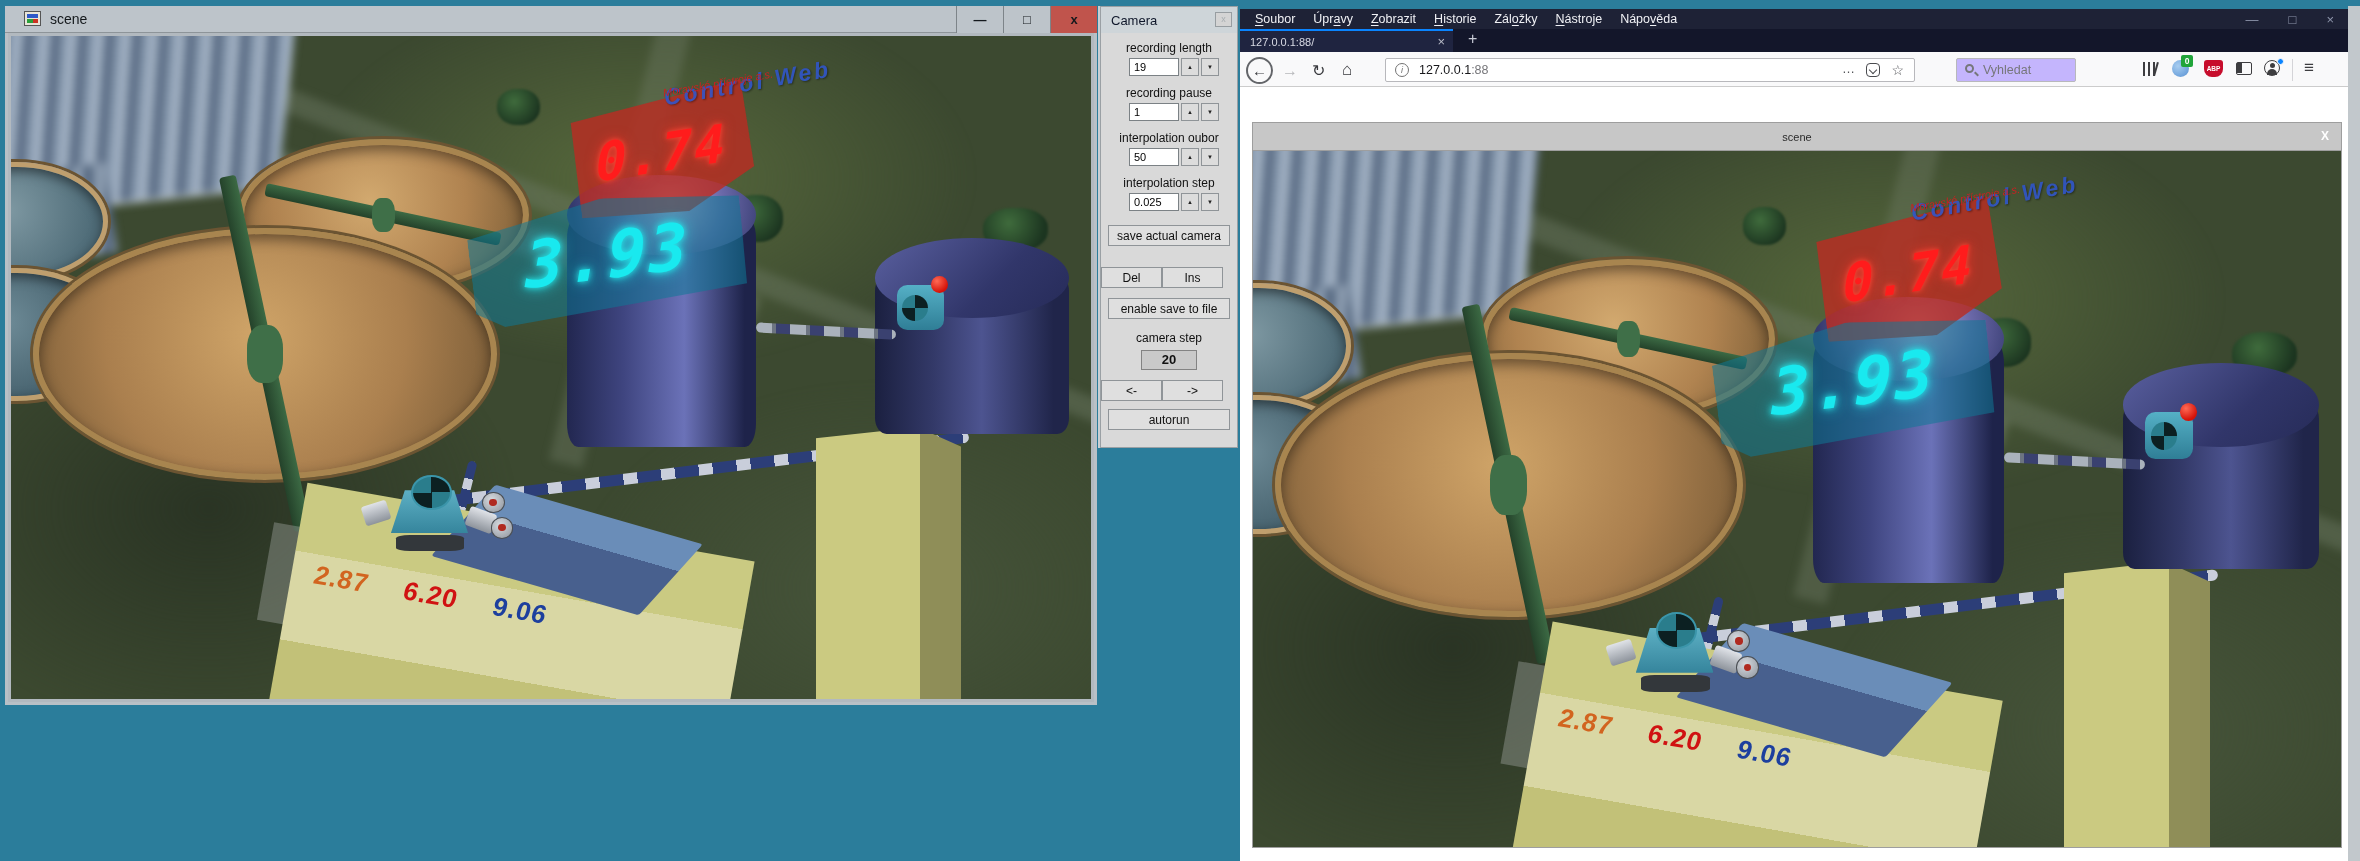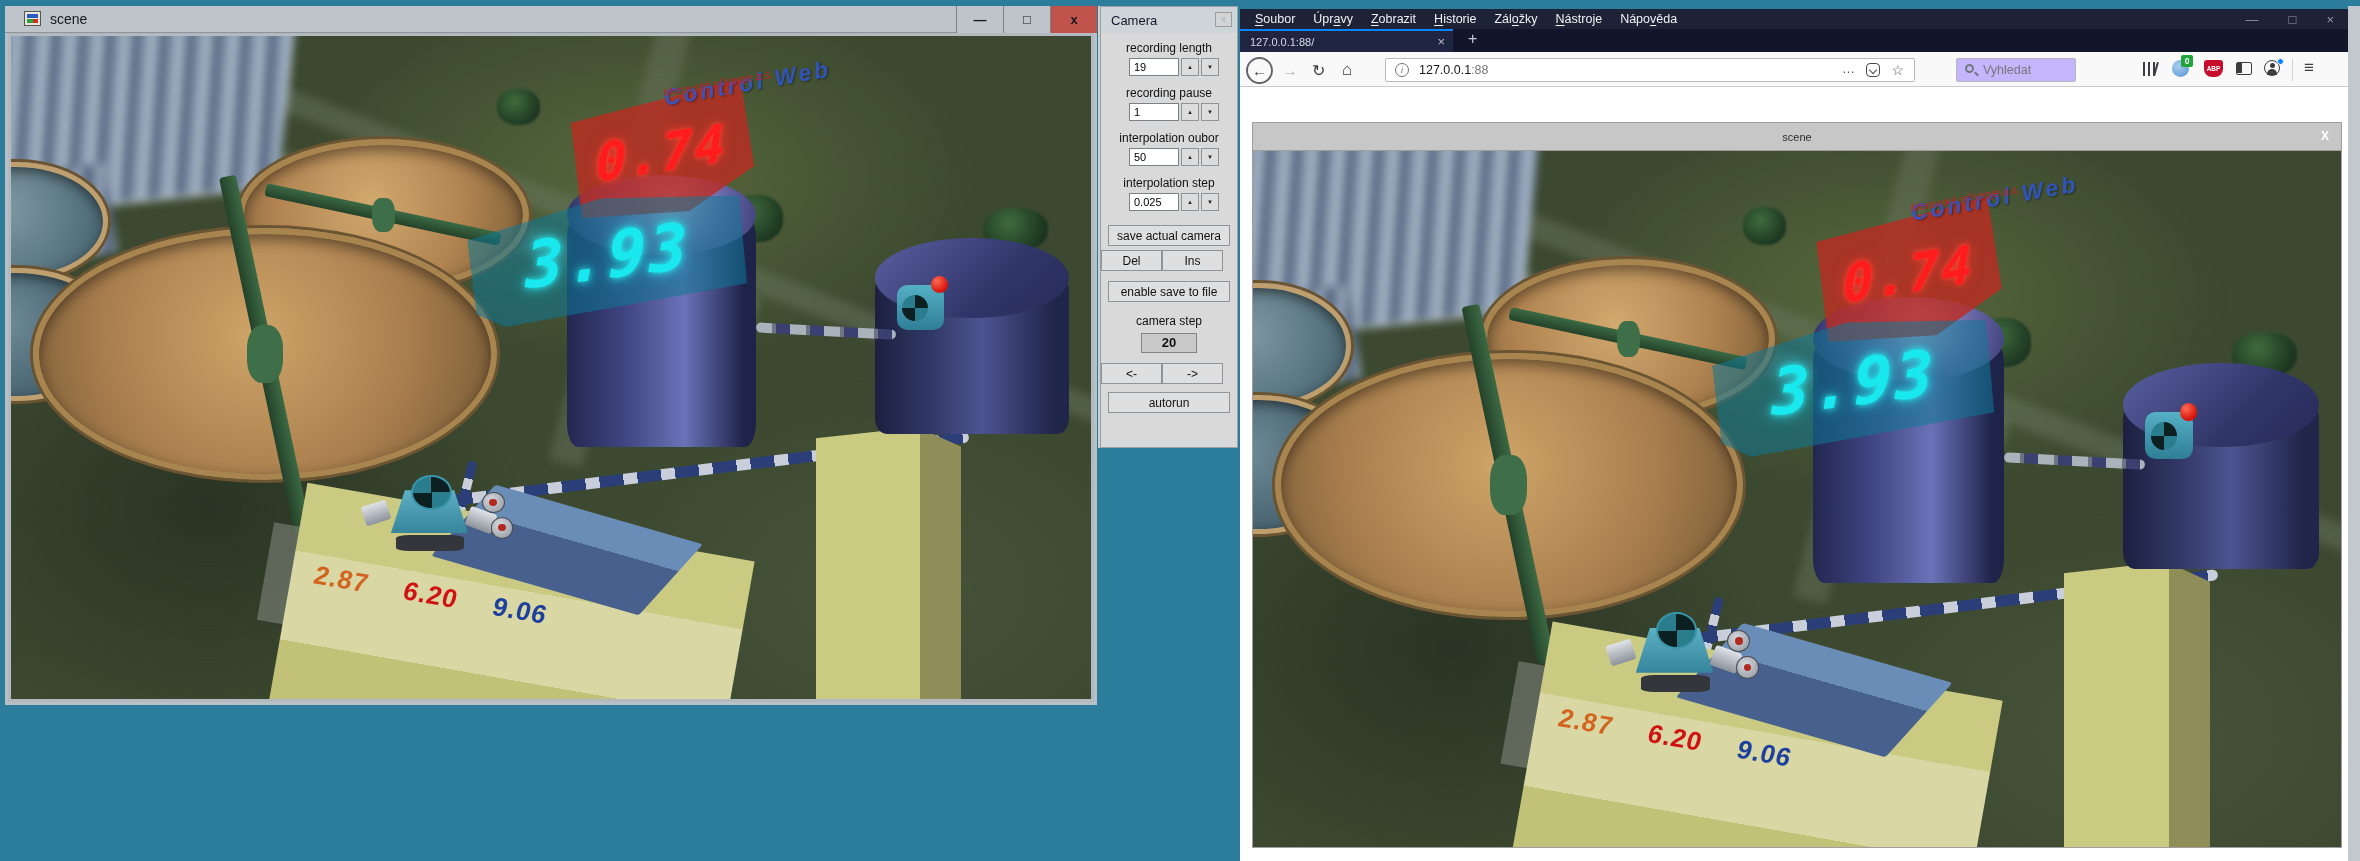--- a/index.html
+++ b/index.html
@@ -23,21 +23,21 @@
   .camera-panel { position:absolute; left:1100px; top:6px; width:138px; height:442px; background:#d9d9d9; border:1px solid #9aa0a4; box-shadow:-2px 0 0 #c9cfd3; font-size:12px; color:#111; }
   .cam-header { position:absolute; left:0; top:0; right:0; height:26px; background:#ced5d9; }
   .cam-title { position:absolute; left:10px; top:6px; color:#0f172a; font-size:13px; }
   .cam-close { position:absolute; right:5px; top:5px; width:17px; height:15px; background:#d4d4d4; border:1px solid #979da1; color:#a8aeb2; font-size:9px; text-align:center; line-height:13px; }
   .cam-body { position:absolute; left:0; top:26px; right:0; bottom:0; padding-top:8px; }
   .cam-label { text-align:center; height:14px; line-height:14px; }
   .cam-spin { display:flex; margin:3px 0 10px 28px; height:18px; }
   .cam-input { width:50px; height:18px; border:1px solid #7b8185; background:#fff; font-size:11px; font-family:"Liberation Sans",sans-serif; padding-left:4px; }
   .spin-btn { width:18px; height:18px; margin-left:2px; background:#dcdcdc; border:1px solid #8f9498; font-size:6px; line-height:1; color:#222; padding:0; }
   .cam-btn { display:block; width:122px; height:21px; margin:14px auto 0; background:#dfdfdf; border:1px solid #8f9498; font-family:"Liberation Sans",sans-serif; font-size:12px; color:#111; }
-  .cam-row { width:146px; margin:4px auto 0; display:flex; }
+  .cam-row { width:146px; margin:21px auto 0; display:flex; }
   .cam-row .cam-btn { width:61px; margin:0; }
   .cam-step-label { text-align:center; margin-top:12px; }
   .cam-step-value { width:56px; height:20px; margin:5px auto 0; background:#c9c9c9; border:1px solid #838383; font-weight:bold; font-size:13px; text-align:center; line-height:18px; }
   .mt10 { margin-top:10px !important; } .mt8 { margin-top:8px !important; }
 
   
   .browser { position:absolute; left:1240px; top:9px; width:1108px; height:852px; background:#fff; }
   .b-menubar { position:absolute; left:0; top:0; right:0; height:20px; background:#1e2236; display:flex; align-items:flex-start; padding-left:6px; }
   .menu-item { color:#f0f1f5; font-size:12.5px; padding:0 9px; line-height:20px; }
   .ul { text-decoration:underline; text-underline-offset:2px; }

